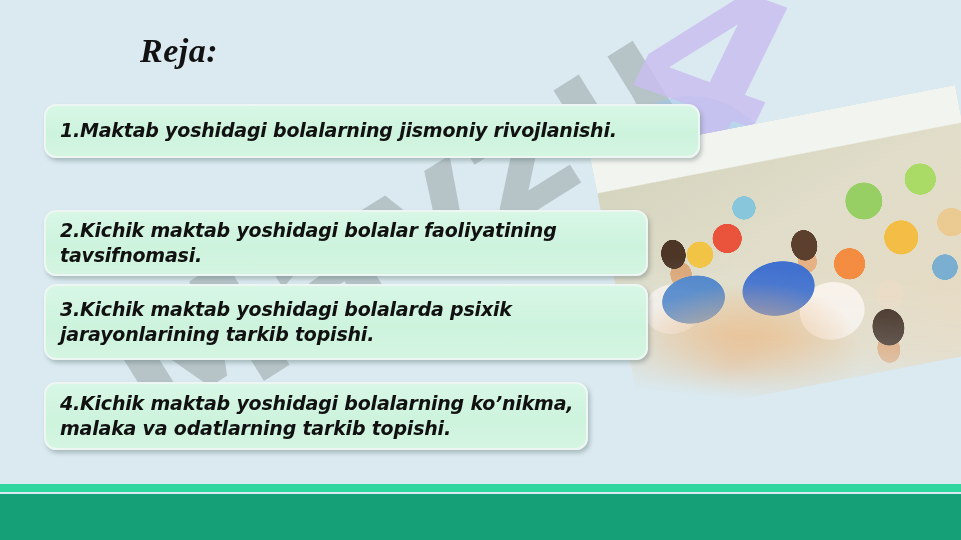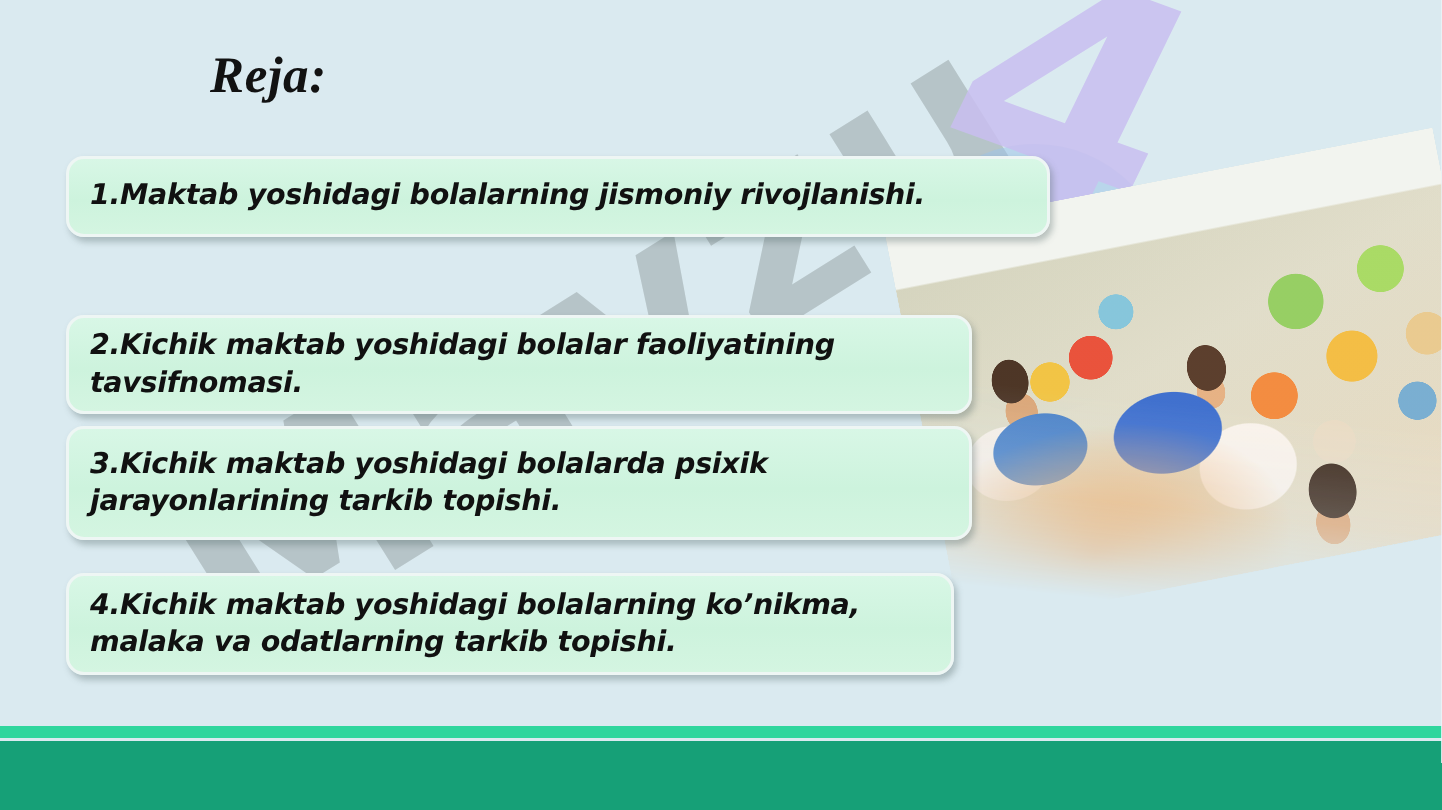--- a/index.html
+++ b/index.html
@@ -151,21 +151,21 @@
     font-weight: bold;
     font-size: 19px;
     line-height: 1.32;
     color: #111111;
     letter-spacing: -0.2px;
   }
 
   #box1 { left: 44px; top: 104px; width: 656px; height: 54px; }
   #box2 { left: 44px; top: 186px; width: 604px; height: 66px; margin-top: 24px; }
   #box3 { left: 44px; top: 284px; width: 604px; height: 76px; }
-  #box4 { left: 44px; top: 382px; width: 592px; height: 68px; }
+  #box4 { left: 44px; top: 382px; width: 544px; height: 68px; }
 
   
   .bar-light {
     position: absolute;
     left: 0;
     bottom: 48px;
     width: 100%;
     height: 8px;
     background: #2fd69d;
   }

